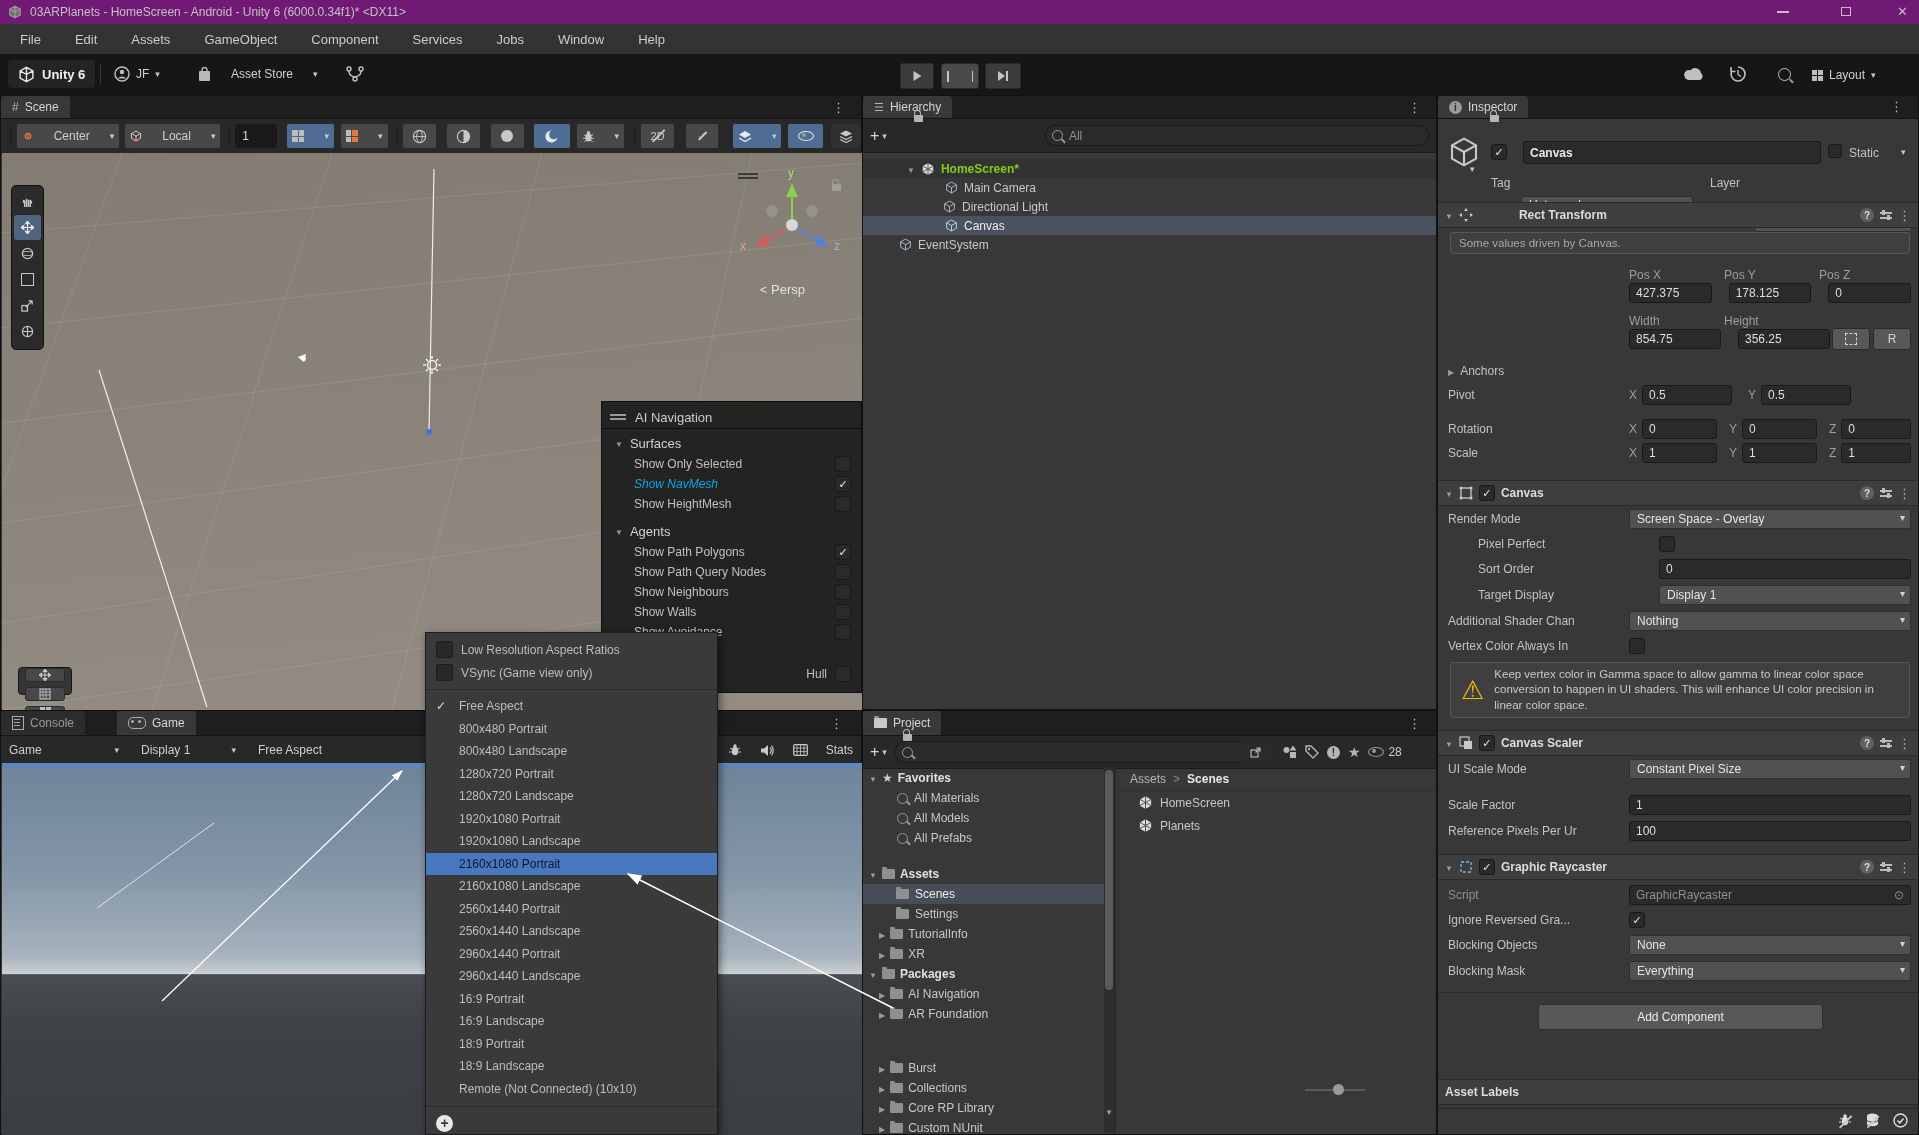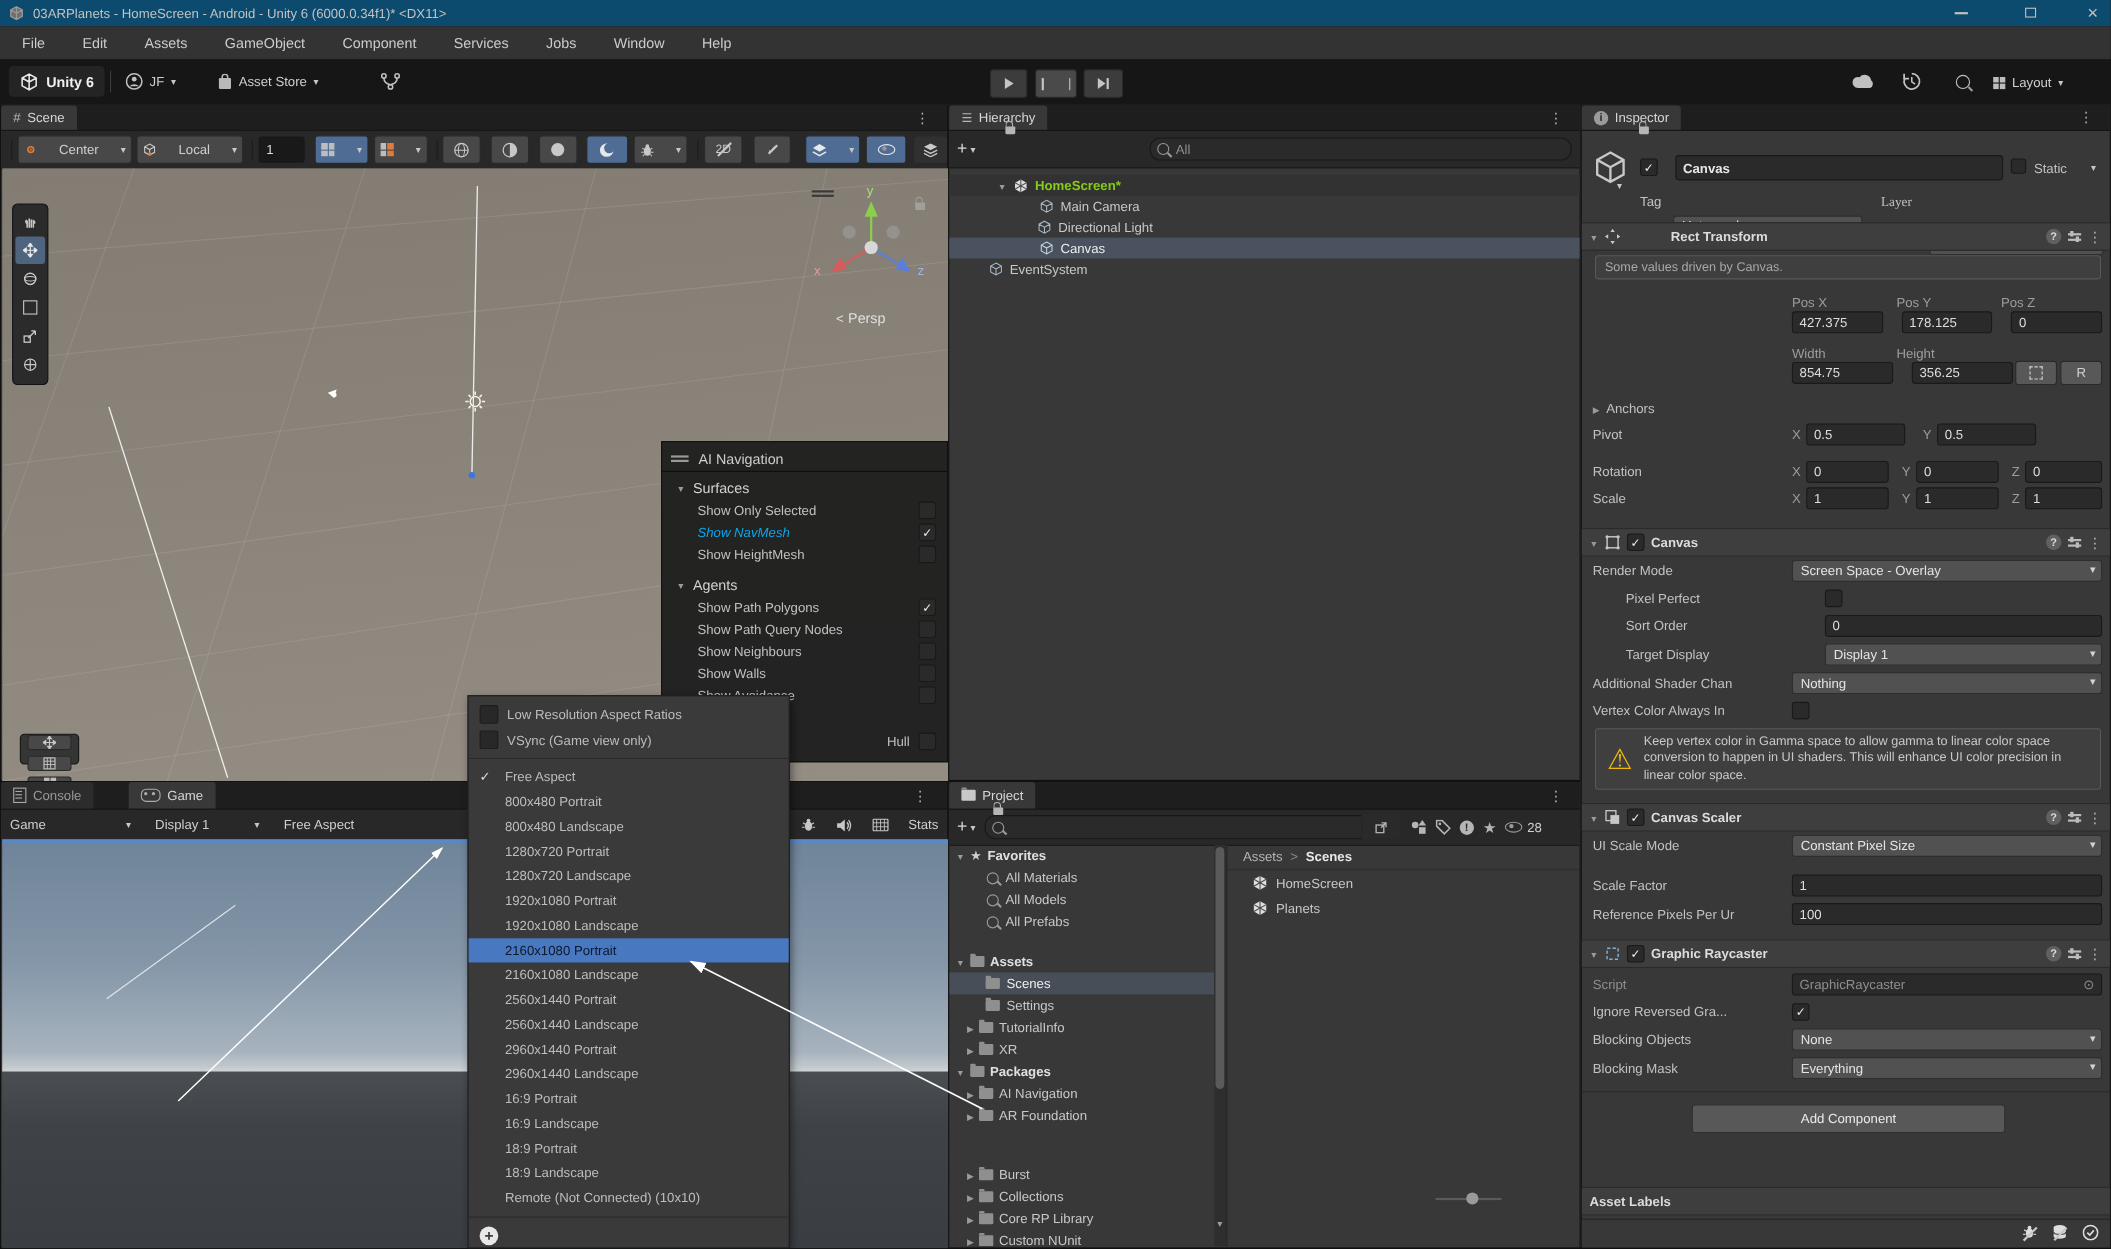--- a/index.html
+++ b/index.html
@@ -57,21 +57,21 @@
   .menu-row.sel{background:#4878c0;color:#0f172a;}
   .mchk{width:15px;height:15px;background:#282828;border:1px solid #1d1d1d;border-radius:2px;flex:none;}
   .treelbl{white-space:nowrap;}
   .cube-svg{flex:none;}
 </style>
 </head>
 <body>
 
 <div id="app">
 
-  <div class="abs flex" style="left:0;top:0;width:1919px;height:24px;background:#0c4a6e;gap:8px;padding-left:8px;">
+  <div class="abs flex" style="left:0;top:0;width:1919px;height:24px;background:#701a75;gap:8px;padding-left:8px;">
     <svg class="cube-svg" width="14" height="14" viewBox="0 0 24 24">
         <path d="M12 2 L21 7 V17 L12 22 L3 17 V7 Z M12 2 V12 M12 12 L21 7 M12 12 L3 7 M12 12 V22" stroke="#9a9a9a" stroke-width="2" fill="#6e6e6e"></path>
       </svg>
     <span style="color:#c2c2c2;font-size:12px;">03ARPlanets - HomeScreen - Android - Unity 6 (6000.0.34f1)* &lt;DX11&gt;</span>
     <div class="abs" style="right:130px;top:11px;width:12px;height:2px;background:#c0c0c0;"></div>
     <div class="abs" style="right:68px;top:7px;width:10px;height:9px;border:1.5px solid #c0c0c0;"></div>
     <div class="abs" style="right:10px;top:5px;width:13px;height:13px;color:#c0c0c0;font-size:13px;line-height:13px;text-align:center;">✕</div>
   </div>
 
   <div class="abs flex" style="left:0;top:24px;width:1919px;height:30px;background:#333333;gap:34px;padding-left:20px;color:#cccccc;font-size:13px;">
@@ -96,21 +96,21 @@
     <div class="abs" style="left:100px;top:10px;width:1px;height:20px;background:#3a3a3a;"></div>
     <div class="abs flex" style="left:114px;top:8px;height:24px;gap:6px;color:#cfcfcf;">
       <svg width="16" height="16" viewBox="0 0 16 16">
           <circle cx="8" cy="8" r="7" fill="none" stroke="#c0c0c0" stroke-width="1.4"></circle>
           <circle cx="8" cy="6" r="2.2" fill="#c0c0c0"></circle>
           <path d="M3.5 12.5 Q8 8.5 12.5 12.5" fill="#c0c0c0"></path>
         </svg>
       <span>JF</span>
         <span class="caret">▾</span>
     </div>
-    <div class="abs flex" style="left:198px;top:8px;height:24px;gap:6px;color:#cfcfcf;">
+    <div class="abs flex" style="left:198px;top:8px;height:24px;gap:20px;color:#cfcfcf;">
       <svg width="13" height="15" viewBox="0 0 13 15">
           <rect x="1" y="4" width="11" height="10" rx="1" fill="#b9b9b9"></rect>
           <path d="M4 4 V3 a2.5 2.5 0 0 1 5 0 V4" stroke="#b9b9b9" stroke-width="1.4" fill="none"></path>
         </svg>
       <span>Asset Store</span>
         <span class="caret">▾</span>
     </div>
     <svg class="abs" style="left:345px;top:11px;" width="20" height="18" viewBox="0 0 20 18">
         <circle cx="4" cy="4" r="2" stroke="#c0c0c0" fill="none" stroke-width="1.4"></circle>
         <circle cx="16" cy="4" r="2" stroke="#c0c0c0" fill="none" stroke-width="1.4"></circle>
@@ -746,21 +746,21 @@
     <div class="abs inp" style="left:85px;top:45px;width:298px;height:23px;">
         <b style="color:#e8e8e8;">Canvas</b>
       </div>
     <div class="abs chk" style="left:390px;top:48px;"></div>
     <span class="abs" style="left:411px;top:50px;color:#c2c2c2;">Static</span>
     <span class="abs caret" style="left:463px;top:51px;">▾</span>
     <span class="abs" style="left:53px;top:80px;color:#c2c2c2;">Tag</span>
     <div class="abs ddl" style="left:83px;top:77px;width:172px;">
         <span>Untagged</span>
       </div>
-    <span class="abs" style="left:272px;top:80px;color:#c2c2c2;font-family:Liberation Serif, serif;">Layer</span>
+    <span class="abs" style="left:272px;top:80px;color:#c2c2c2;">Layer</span>
     <div class="abs ddl" style="left:316px;top:77px;width:158px;">
         <span>UI</span>
       </div>
 
     <div class="sect" style="top:106px;">
       <span class="fo"></span>
       <svg width="14" height="14" viewBox="0 0 14 14">
           <path d="M7 0 L9 3 H5 Z M7 14 L5 11 H9 Z M0 7 L3 5 V9 Z M14 7 L11 9 V5 Z" fill="#c8c8c8"></path>
         </svg>
       <b style="margin-left:40px;">Rect Transform</b>

